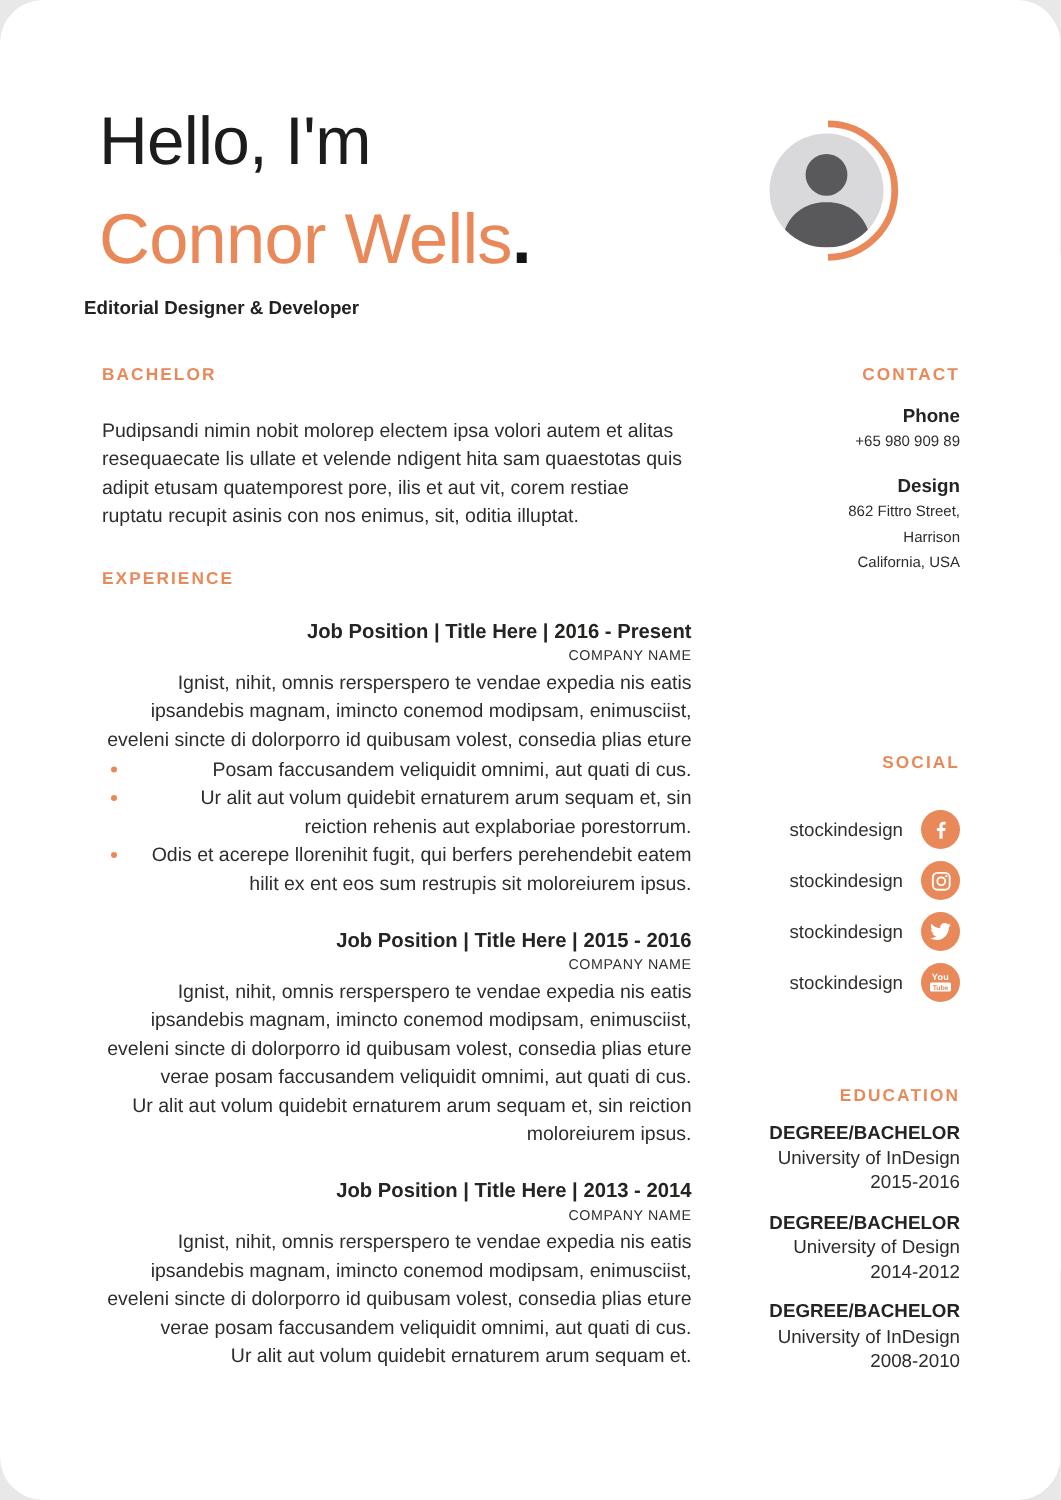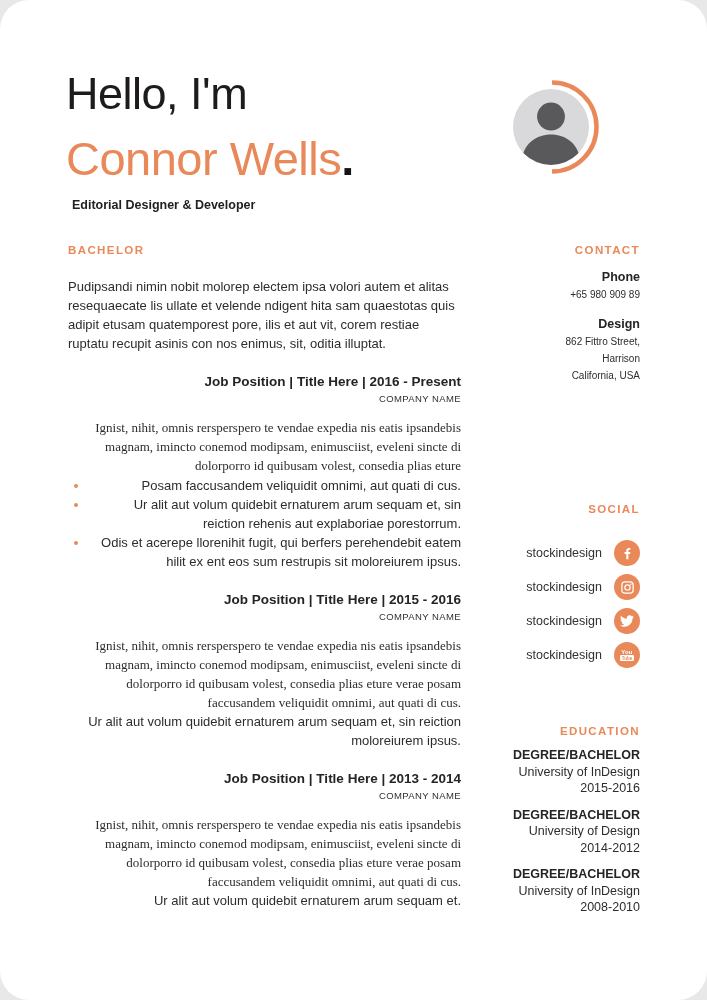--- a/index.html
+++ b/index.html
@@ -15,39 +15,39 @@
     position:relative;width:707px;height:1000px;background:#ffffff;
     font-family:"Liberation Sans", sans-serif;color:var(--text);
     margin:0 auto;overflow:hidden;border-radius:29px;
   }
   
   .greeting{position:absolute;left:66px;top:70px;font-size:45px;line-height:1.05;
     color:var(--title);letter-spacing:-0.5px;}
   .name{position:absolute;left:66px;top:134px;font-size:47px;line-height:1.05;
     color:var(--accent);letter-spacing:-0.5px;}
   .name .period{color:#141414;font-weight:700;}
-  .subtitle{position:absolute;left:72px;top:198px;font-size:12.5px;font-weight:700;color:#242220;}
+  .subtitle{position:absolute;left:56px;top:198px;font-size:12.5px;font-weight:700;color:#242220;}
 
   .avatar-arc{position:absolute;left:504px;top:79px;width:96px;height:96px;}
   .avatar{position:absolute;left:513px;top:89px;width:76px;height:76px;border-radius:50%;
     background:var(--avatar_bg);overflow:hidden;}
   .avatar svg{display:block;width:76px;height:76px;}
 
   
   .sec-heading{font-size:11.5px;font-weight:700;letter-spacing:1.4px;color:var(--accent);line-height:12px;}
   .body-text{font-size:13px;line-height:19px;color:var(--text);}
 
   
   .left-col{position:absolute;left:68px;top:244px;width:393px;}
   .profile-body{margin-top:21px;}
   .heading-experience{margin-top:27px;}
   .job{margin-top:21px;text-align:right;}
   .job-title{font-size:13.5px;font-weight:700;color:#262422;line-height:16px;}
   .job-company{font-size:9.5px;letter-spacing:0.4px;color:#33302e;line-height:12px;margin-top:3px;}
-  .job-body{margin-top:13px;font-family:Liberation Serif, serif;}
+  .job-body{margin-top:1px;}
   .bullets{list-style:none;margin-top:1px;}
   .bullets li{position:relative;padding-left:21px;font-size:13px;line-height:19px;color:var(--text);}
   .bullets li::before{content:"";position:absolute;left:6px;top:7.5px;width:4px;height:4px;
     border-radius:50%;background:var(--accent);}
 
   
   .right-col-block{position:absolute;right:67px;width:230px;text-align:right;}
   .contact-block{top:244px;}
   .contact-group{margin-top:13px;}
   .contact-group:first-of-type{margin-top:20px;}
@@ -90,20 +90,21 @@
     <svg viewBox="0 0 24 24">
       <circle cx="12" cy="8.7" r="4.4" fill="#59595B"></circle>
       <path d="M12 14.4c-4.7 0-8.4 3-9.1 7.3L2.8 24h18.4l-.1-2.3c-.7-4.3-4.4-7.3-9.1-7.3z" fill="#59595B"></path>
     </svg>
   </div>
 
   <div class="left-col">
     <div class="sec-heading">BACHELOR</div>
     <p class="body-text profile-body">Pudipsandi nimin nobit molorep electem ipsa volori autem et alitas resequaecate lis ullate et velende ndigent hita sam quaestotas quis adipit etusam quatemporest pore, ilis et aut vit, corem restiae ruptatu recupit asinis con nos enimus, sit, oditia illuptat.</p>
 
+    <div class="sec-heading heading-experience">EXPERIENCE</div>
 
     <div class="job">
       <div class="job-title">Job Position | Title Here | 2016 - Present</div>
       <div class="job-company">COMPANY NAME</div>
       <p class="body-text job-body">Ignist, nihit, omnis rersperspero te vendae expedia nis eatis ipsandebis magnam, imincto conemod modipsam, enimusciist, eveleni sincte di dolorporro id quibusam volest, consedia plias eture</p>
       <ul class="bullets">
         <li>Posam faccusandem veliquidit omnimi, aut quati di cus.</li>
         <li>Ur alit aut volum quidebit ernaturem arum sequam et, sin reiction rehenis aut explaboriae porestorrum.</li>
         <li>Odis et acerepe llorenihit fugit, qui berfers perehendebit eatem hilit ex ent eos sum restrupis sit moloreiurem ipsus.</li>
       </ul>

